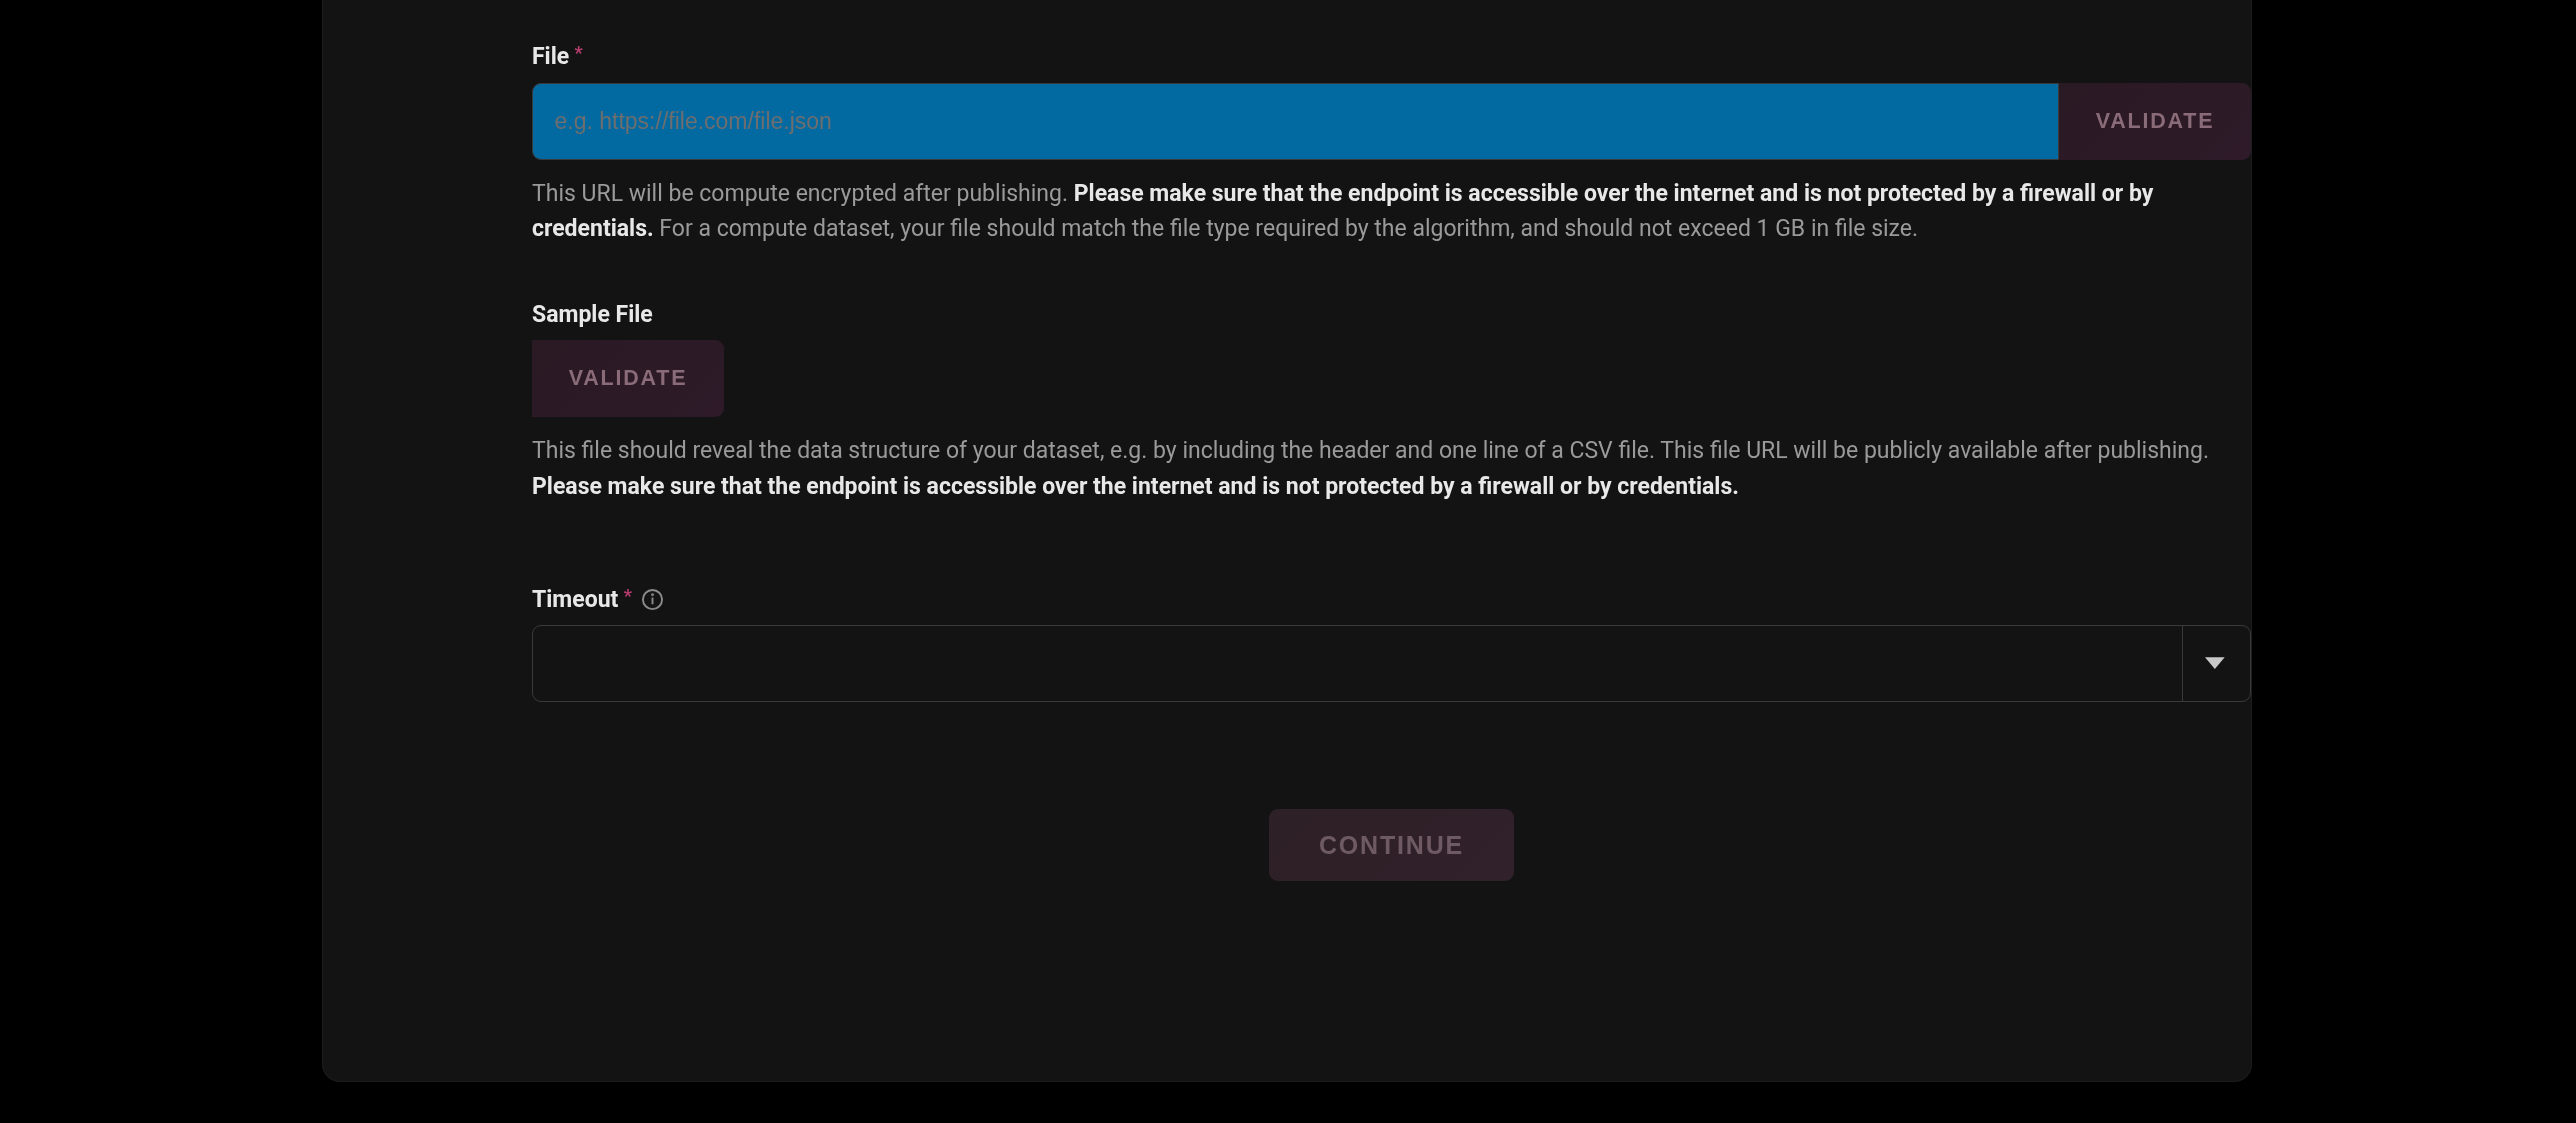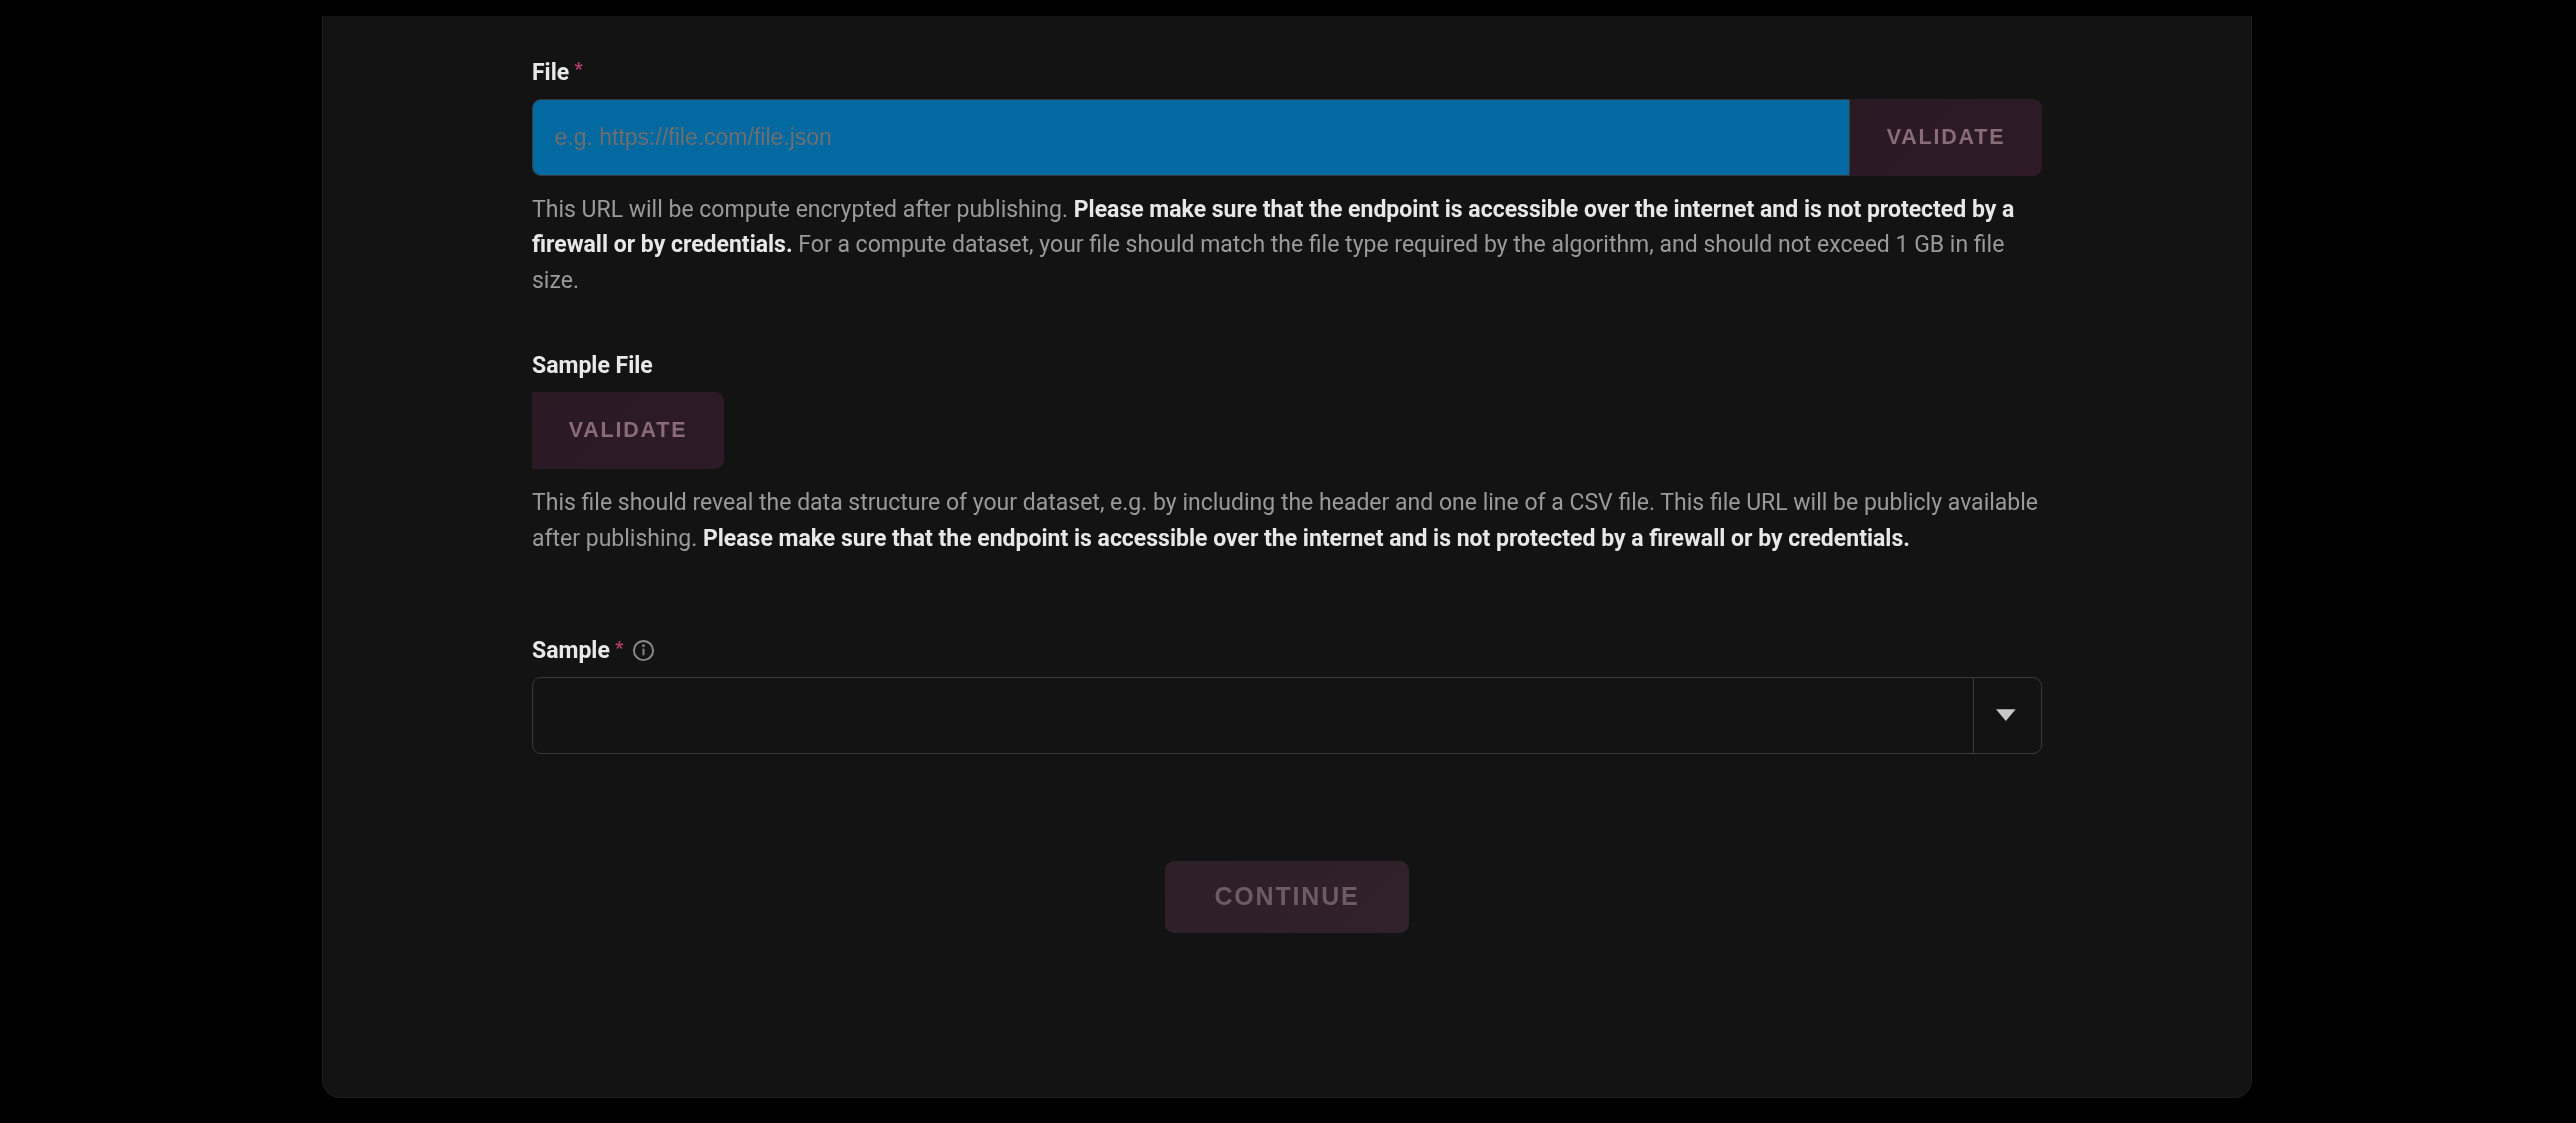--- a/index.html
+++ b/index.html
@@ -12,29 +12,28 @@
     background: #000;
     font-family: -apple-system, BlinkMacSystemFont, "Segoe UI", Roboto, "Helvetica Neue", Arial, sans-serif;
     width: 2576px;
     height: 1123px;
     overflow: hidden;
   }
 
   .panel {
     position: absolute;
     left: 322px;
-    top: 16px;
+    top: 0;
     width: 1930px;
     height: 1082px;
     background: #131313;
     border-radius: 0 0 18px 18px;
     border: 0.9px solid rgba(255,255,255,0.04);
     border-top: none;
     padding-left: 209px;
-    padding-right: 209px;
   }
 
   .field-group {
     margin-bottom: 54px;
   }
 
   .label {
     color: #e8e8e8;
     font-size: 23px;
     font-weight: 700;
@@ -185,21 +184,21 @@
     <div class="input-row">
       <button class="validate-btn">VALIDATE</button>
     </div>
     <p class="help-text">
       <span>This file should reveal the data structure of your dataset, e.g. by including the header and one line of a CSV file. This file URL will be publicly available after publishing. </span><strong>Please make sure that the endpoint is accessible over the internet and is not protected by a firewall or by credentials.</strong><span></span>
     </p>
   </div>
 
   <div class="field-group field3">
     <div class="label">
-      <span>Sample</span>
+      <span>Timeout</span>
       <span class="required-star">*</span>
       <span class="info-icon">
         <svg width="23" height="23" viewBox="0 0 24 24" fill="none" stroke="#8a8a8a" stroke-width="2">
           <circle cx="12" cy="12" r="10"></circle>
           <line x1="12" y1="10" x2="12" y2="17"></line>
           <circle cx="12" cy="7" r="0.5" fill="#8a8a8a"></circle>
         </svg>
       </span>
     </div>
     <div class="select-box">

